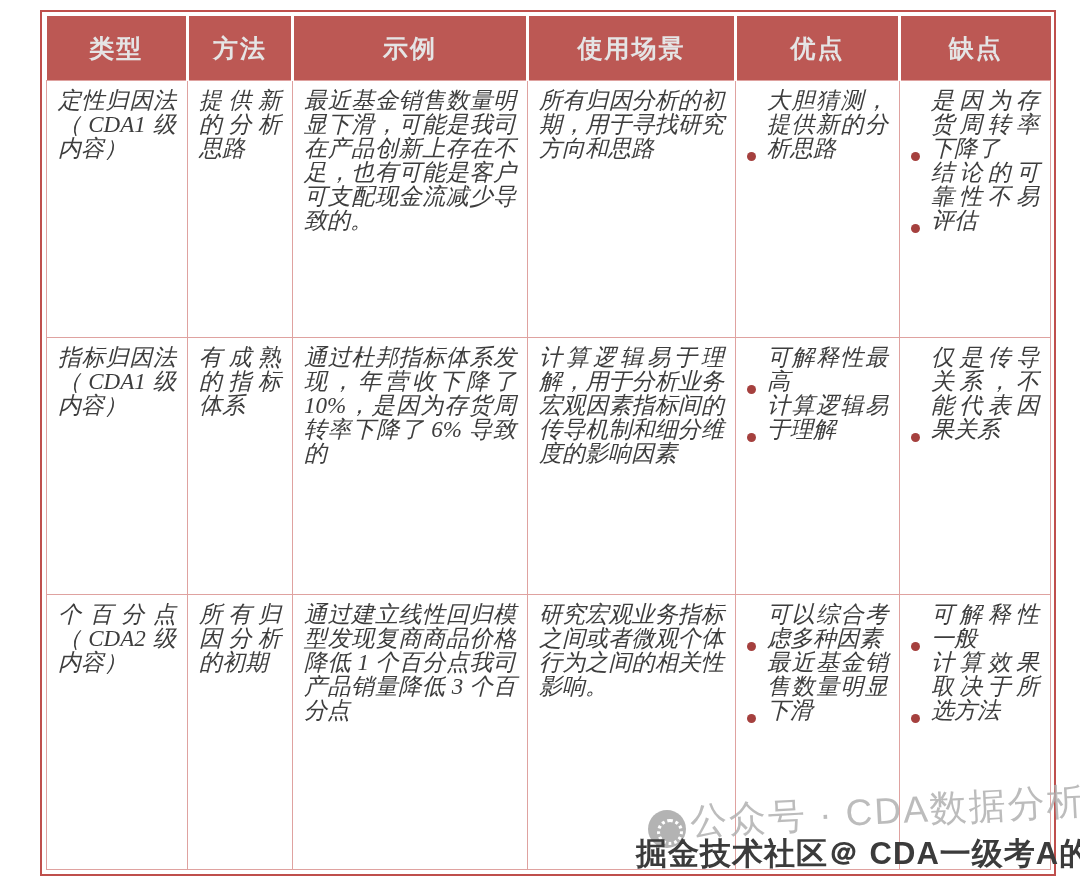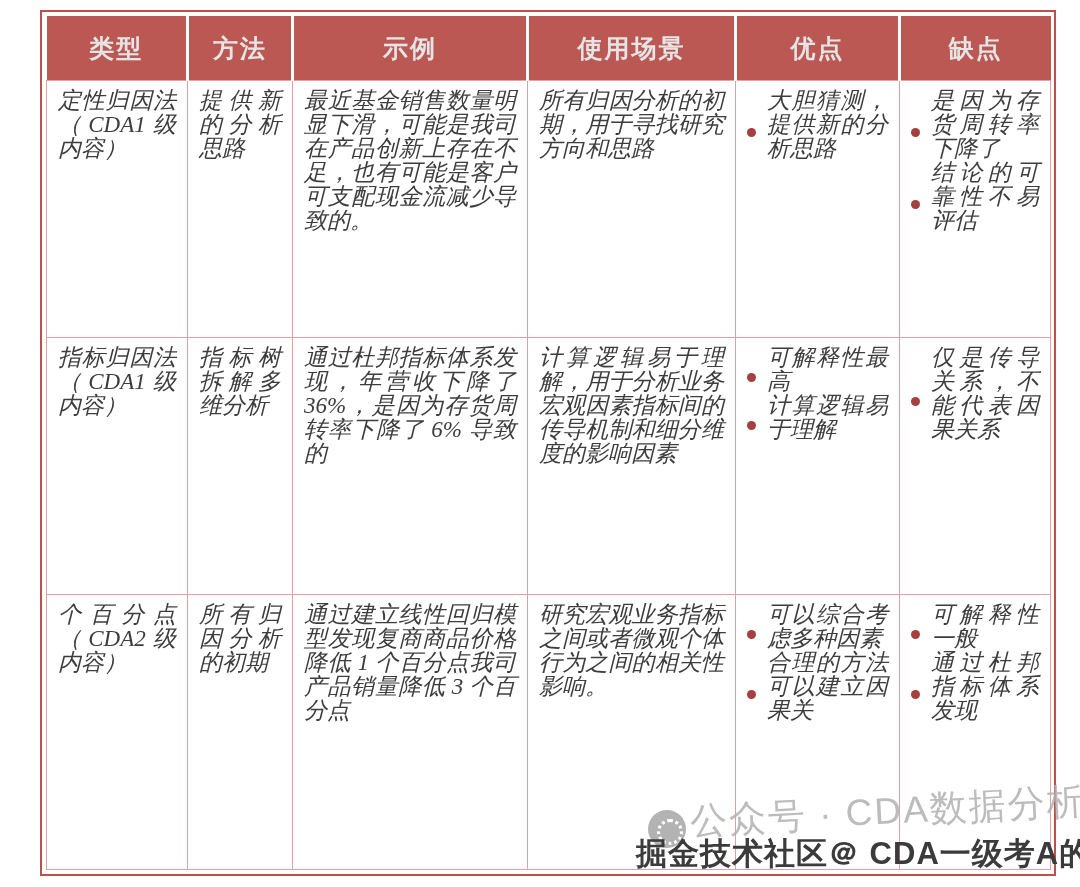--- a/index.html
+++ b/index.html
@@ -67,21 +67,21 @@
   .col-pros     { width: 164px; }
   .col-cons     { width: 151px; }
 
   ul.bullets {
     list-style: none;
     margin: 0;
     padding: 0;
   }
   ul.bullets li {
     display: flex;
-    align-items: center;
+    align-items: flex-end;
     margin: 0;
   }
   .blt {
     flex: 0 0 9px;
     width: 9px;
     height: 9px;
     border-radius: 50%;
     background: #a5403e;
     margin-top: 15px;
     margin-right: 11px;
@@ -184,22 +184,22 @@
                 </li>
               <li>
                   <span class="blt"></span>
                   <span class="li-text">结论的可靠性不易评估</span>
                 </li>
             </ul>
           </td>
         </tr>
         <tr class="r2">
           <td>指标归因法（CDA1级内容）</td>
-          <td>指标树拆解多维分析</td>
-          <td>通过杜邦指标体系发现，年营收下降了 36%，是因为存货周转率下降了 6% 导致的</td>
+          <td>有成熟的指标体系</td>
+          <td>通过杜邦指标体系发现，年营收下降了 10%，是因为存货周转率下降了 6% 导致的</td>
           <td>计算逻辑易于理解，用于分析业务宏观因素指标间的传导机制和细分维度的影响因素</td>
           <td>
             <ul class="bullets">
               <li>
                   <span class="blt"></span>
                   <span class="li-text">可解释性最高</span>
                 </li>
               <li>
                   <span class="blt"></span>
                   <span class="li-text">计算逻辑易于理解</span>
@@ -221,33 +221,33 @@
           <td>通过建立线性回归模型发现复商商品价格降低 1 个百分点我司产品销量降低 3 个百分点</td>
           <td>研究宏观业务指标之间或者微观个体行为之间的相关性影响。</td>
           <td>
             <ul class="bullets">
               <li>
                   <span class="blt"></span>
                   <span class="li-text">可以综合考虑多种因素</span>
                 </li>
               <li>
                   <span class="blt"></span>
-                  <span class="li-text">合理的方法可以建立因果关</span>
+                  <span class="li-text">最近基金销售数量明显下滑</span>
                 </li>
             </ul>
           </td>
           <td>
             <ul class="bullets">
               <li>
                   <span class="blt"></span>
                   <span class="li-text">可解释性一般</span>
                 </li>
               <li>
                   <span class="blt"></span>
-                  <span class="li-text">通过杜邦指标体系发现</span>
+                  <span class="li-text">计算效果取决于所选方法</span>
                 </li>
             </ul>
           </td>
         </tr>
       </tbody>
     </table>
   </div>
 
   <div class="wm-logo"></div>
   <div class="wm-light">公众号 · CDA数据分析师</div>

